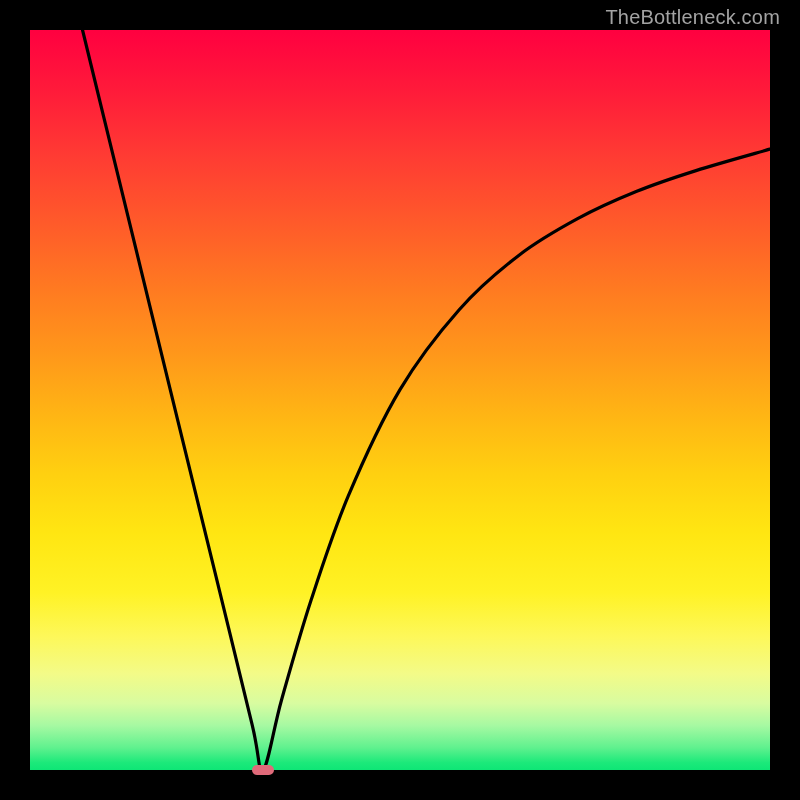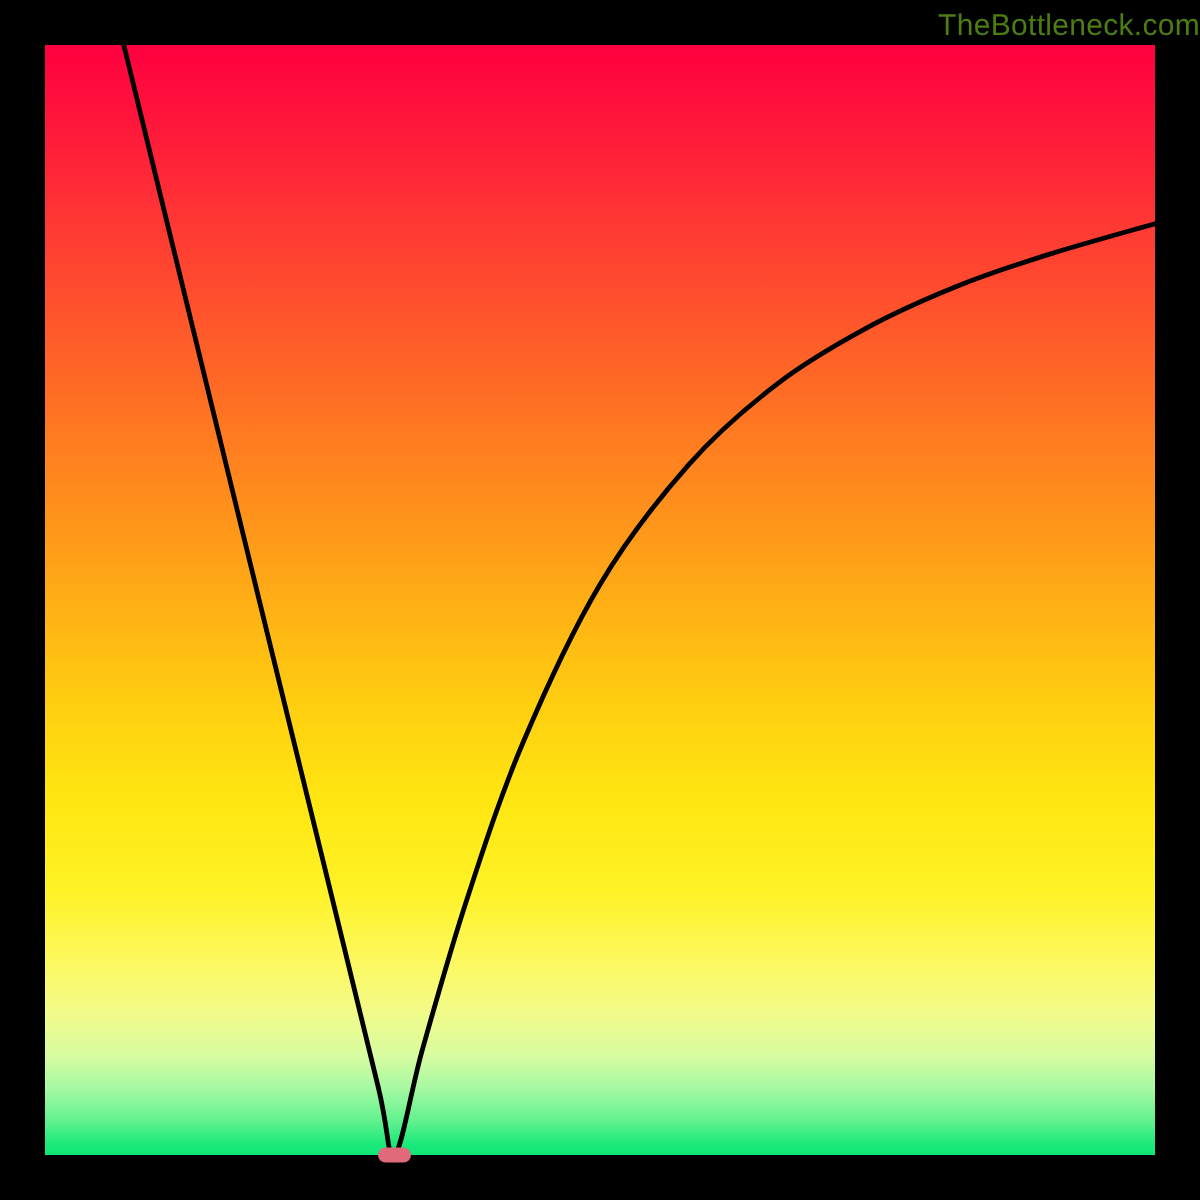--- a/index.html
+++ b/index.html
@@ -35,24 +35,24 @@
     position: absolute;
     width: 22px;
     height: 10px;
     border-radius: 5px;
     background: #e06a7a;
     transform: translate(-50%, -50%);
   }
   .watermark {
     position: absolute;
     top: 6px;
-    right: 0;
+    right: 20px;
     font-family: Arial, Helvetica, sans-serif;
     font-size: 20px;
-    color: #4d7c0f;
+    color: #a3a3a3;
     letter-spacing: 0.2px;
   }
 </style>
 </head>
 <body>
 
 <div class="stage">
   <div class="watermark">TheBottleneck.com</div>
   <div class="plot-area">
     <svg class="curve-svg" viewBox="0 0 740 740" preserveAspectRatio="none">

